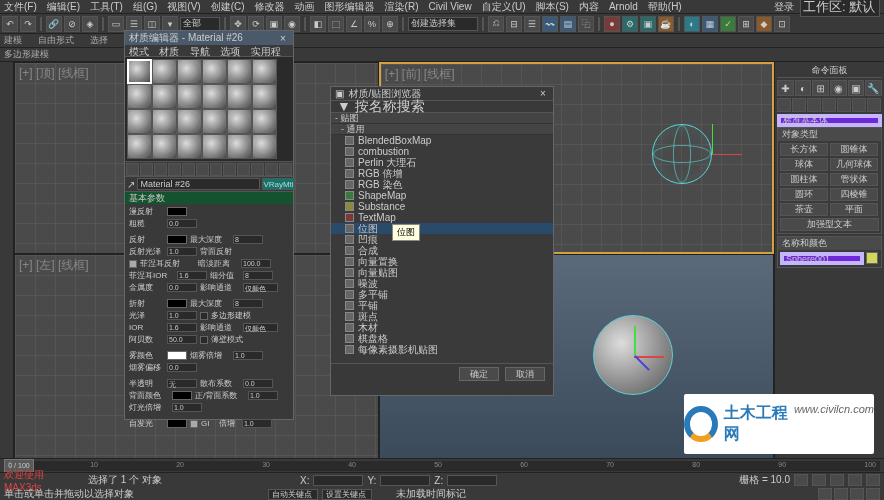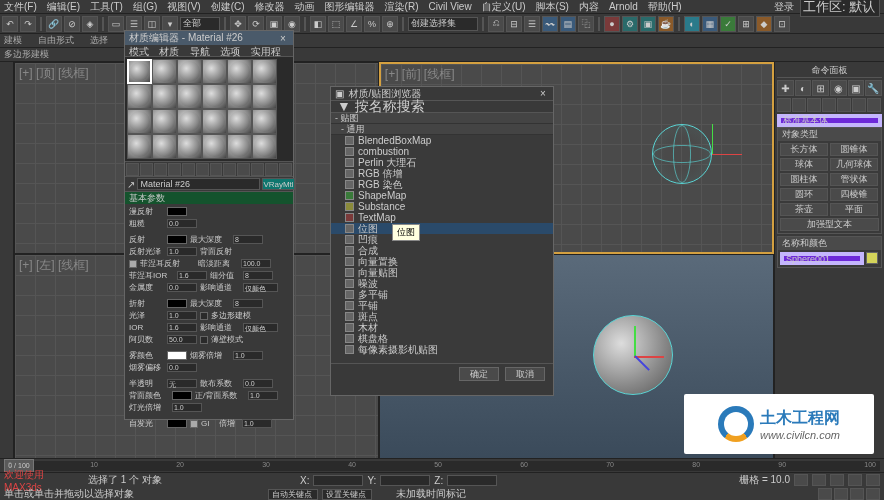--- a/index.html
+++ b/index.html
@@ -101,21 +101,21 @@
 .tl-handle{position:absolute;left:0;top:-2px;width:30px;height:14px;background:#5a5a5a;border:1px solid #777;font-size:7px;display:flex;align-items:center;justify-content:center}
 
 .statusbar{position:absolute;bottom:0;left:0;right:0;height:28px;background:#393939;border-top:1px solid #222}
 .sb-row{height:14px;display:flex;align-items:center;gap:4px;padding:0 4px;font-size:9px}
 .sb-field{height:11px;background:#2a2a2a;border:1px solid #555;padding:0 3px;font-size:8px;display:flex;align-items:center}
 .sb-playbtn{width:14px;height:12px;background:#4a4a4a;border:1px solid #555}
 
 .watermark{position:absolute;right:10px;bottom:46px;width:190px;height:60px;background:#fff;display:flex;align-items:center;justify-content:center;gap:6px;border-radius:2px}
 .wm-logo{width:36px;height:36px;border-radius:50%;background:conic-gradient(#2a7aba 0 140deg,#f0a020 140deg 220deg,#2a7aba 220deg);position:relative}
 .wm-logo::after{content:'';position:absolute;inset:6px;border-radius:50%;background:#fff}
-.wm-text{display:flex;flex-direction:column}
+.wm-text{display:flex;}
 .wm-text .t1{font-size:16px;font-weight:bold;color:#2a7aba}
 .wm-text .t2{font-size:11px;color:#666;font-style:italic}
 .coord-readout{position:absolute;bottom:14px;left:300px;display:flex;gap:4px}
 </style>
 </head>
 <body>
 
 <div class="menubar">
   <span>文件(F)</span>
   <span>编辑(E)</span>

